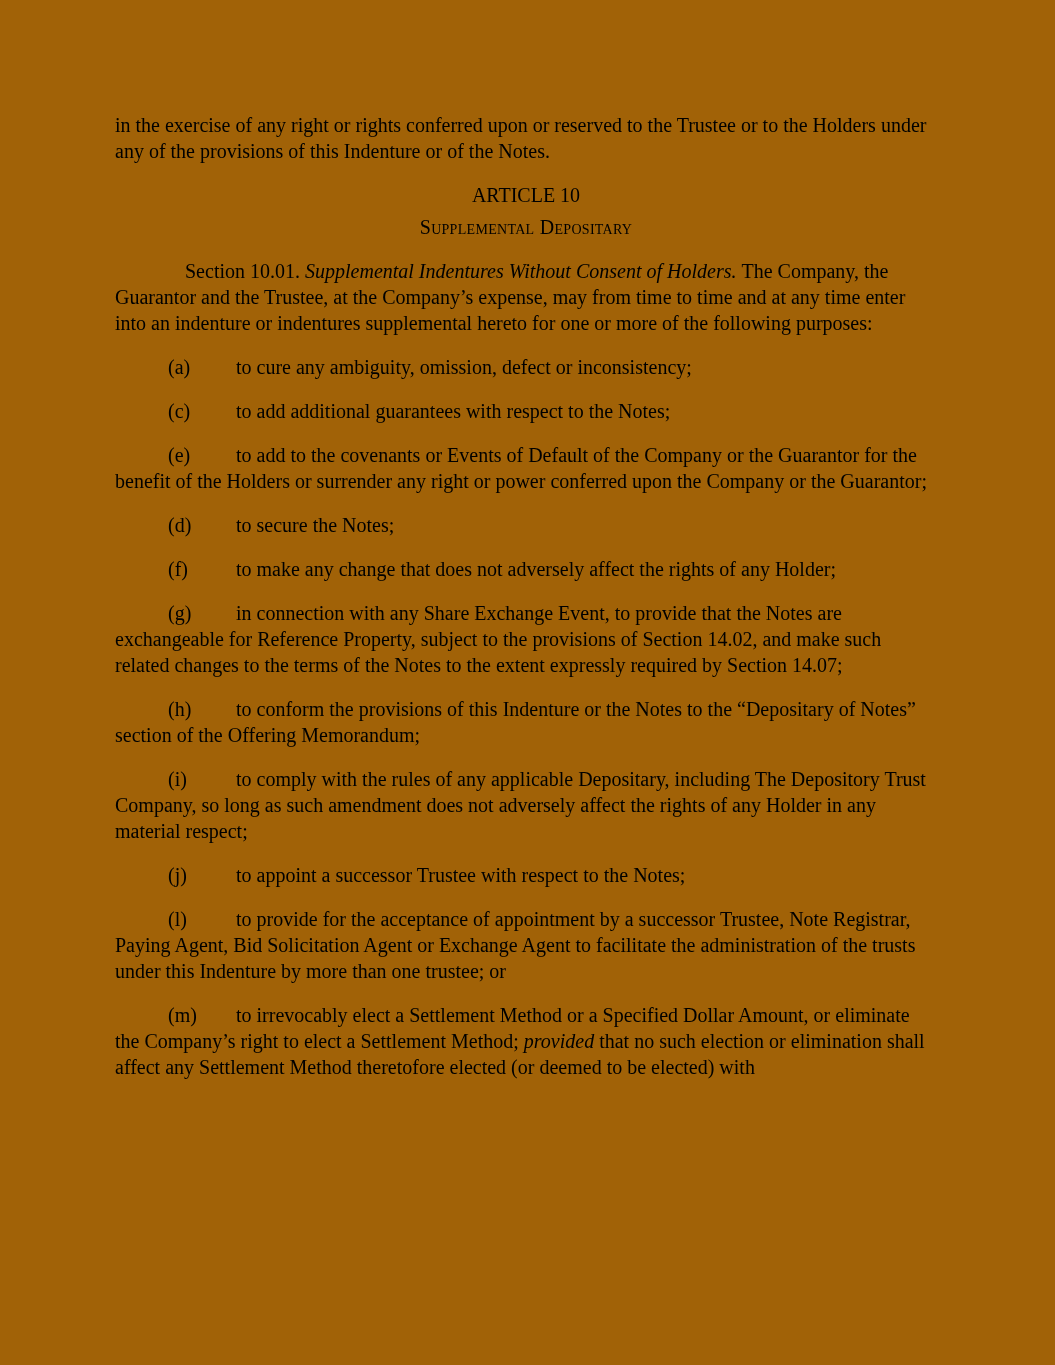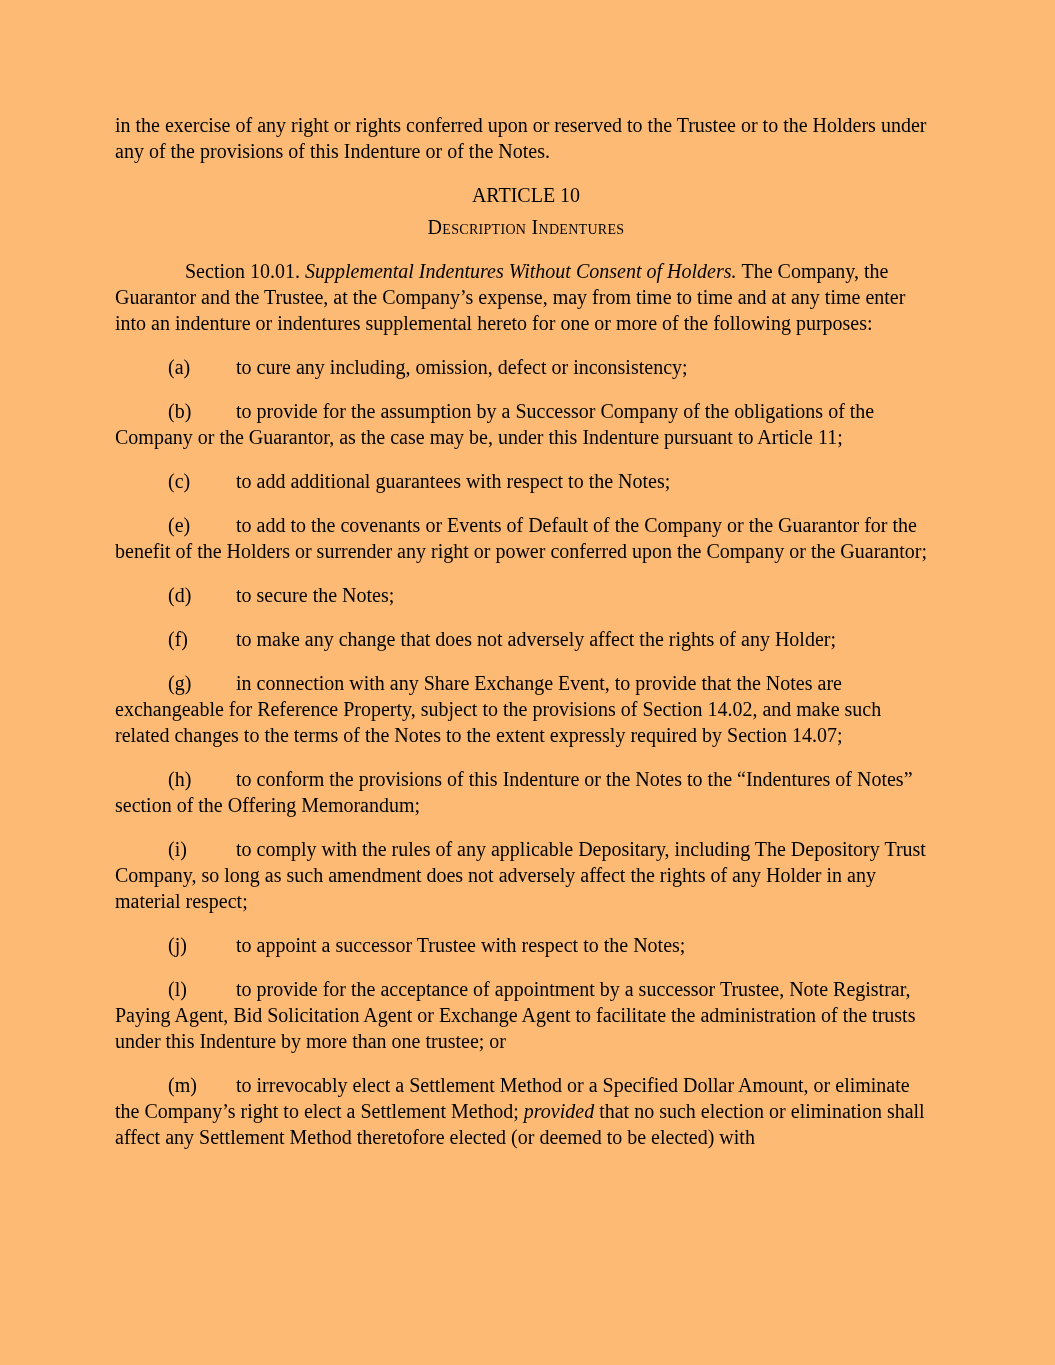--- a/index.html
+++ b/index.html
@@ -2,21 +2,21 @@
 <html><head>
 <meta charset="utf-8">
 <style>
   * { margin: 0; padding: 0; box-sizing: border-box; }
   html, body { background: #ffffff; }
   .page {
     position: relative;
     width: 1055px;
     height: 1365px;
     margin: 0 auto;
-    background: #fdba74;
+    background: #a16207;
     color: #000000;
     font-family: "Liberation Serif", "DejaVu Serif", serif;
     font-size: 20px;
     line-height: 26px;
     overflow: hidden;
   }
   .content {
     padding: 112px 118px 0 115px;
   }
   p { margin: 0 0 18px 0; text-align: left; }
@@ -52,40 +52,39 @@
 </style>
 </head>
 <body>
 
 <div class="page">
   <div class="content">
 
     <p>in the exercise of any right or rights conferred upon or reserved to the Trustee or to the Holders under any of the provisions of this Indenture or of the Notes.</p>
 
     <h1 class="article-heading">ARTICLE 10</h1>
-    <h2 class="article-subheading">Description Indentures</h2>
+    <h2 class="article-subheading">Supplemental Depositary</h2>
 
     <p class="section-para"><span>Section 10.01.</span>
       <span class="section-title-italic">Supplemental Indentures Without Consent of Holders.</span><span>&nbsp;The Company, the Guarantor and the Trustee, at the Company’s expense, may from time to time and at any time enter into an indenture or indentures supplemental hereto for one or more of the following purposes:</span></p>
 
-    <p><span class="li-label">(a)</span><span>to cure any including, omission, defect or inconsistency;</span></p>
+    <p><span class="li-label">(a)</span><span>to cure any ambiguity, omission, defect or inconsistency;</span></p>
 
-    <p><span class="li-label">(b)</span><span>to provide for the assumption by a Successor Company of the obligations of the Company or the Guarantor, as the case may be, under this Indenture pursuant to Article 11;</span></p>
 
     <p><span class="li-label">(c)</span><span>to add additional guarantees with respect to the Notes;</span></p>
 
     <p><span class="li-label">(e)</span><span>to add to the covenants or Events of Default of the Company or the Guarantor for the benefit of the Holders or surrender any right or power conferred upon the Company or the Guarantor;</span></p>
 
     <p><span class="li-label">(d)</span><span>to secure the Notes;</span></p>
 
     <p><span class="li-label">(f)</span><span>to make any change that does not adversely affect the rights of any Holder;</span></p>
 
     <p><span class="li-label">(g)</span><span>in connection with any Share Exchange Event, to provide that the Notes are exchangeable for Reference Property, subject to the provisions of Section 14.02, and make such related changes to the terms of the Notes to the extent expressly required by Section 14.07;</span></p>
 
-    <p><span class="li-label">(h)</span><span>to conform the provisions of this Indenture or the Notes to the “Indentures of Notes” section of the Offering Memorandum;</span></p>
+    <p><span class="li-label">(h)</span><span>to conform the provisions of this Indenture or the Notes to the “Depositary of Notes” section of the Offering Memorandum;</span></p>
 
     <p><span class="li-label">(i)</span><span>to comply with the rules of any applicable Depositary, including The Depository Trust Company, so long as such amendment does not adversely affect the rights of any Holder in any material respect;</span></p>
 
     <p><span class="li-label">(j)</span><span>to appoint a successor Trustee with respect to the Notes;</span></p>
 
 
     <p><span class="li-label">(l)</span><span>to provide for the acceptance of appointment by a successor Trustee, Note Registrar, Paying Agent, Bid Solicitation Agent or Exchange Agent to facilitate the administration of the trusts under this Indenture by more than one trustee; or</span></p>
 
     <p><span class="li-label">(m)</span><span>to irrevocably elect a Settlement Method or a Specified Dollar Amount, or eliminate the Company’s right to elect a Settlement Method; </span><em>provided</em><span> that no such election or elimination shall affect any Settlement Method theretofore elected (or deemed to be elected) with</span></p>
 

